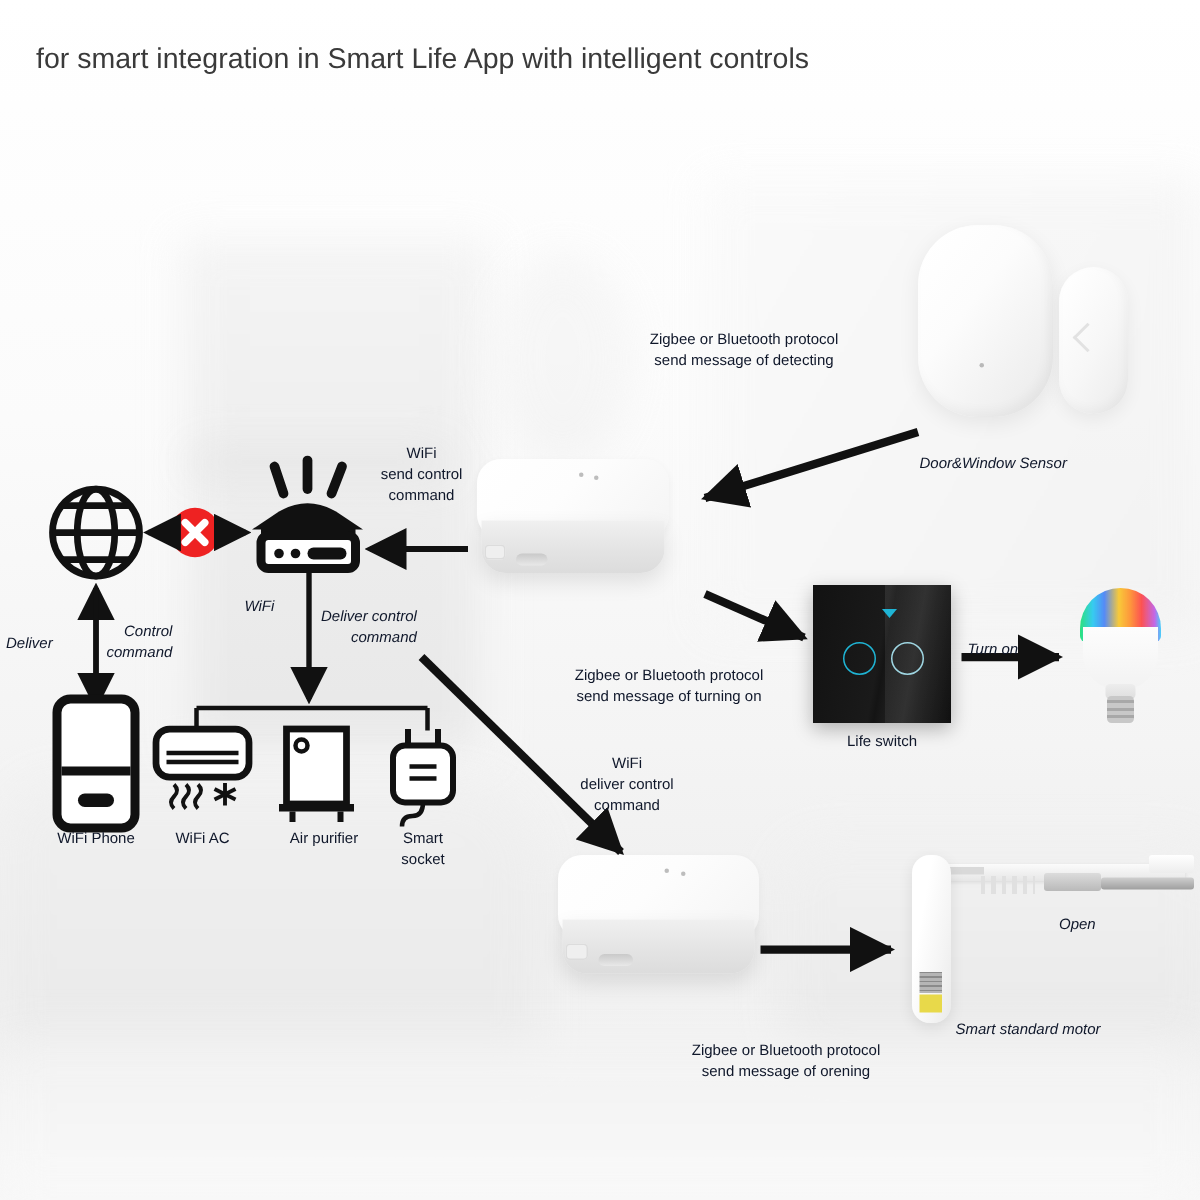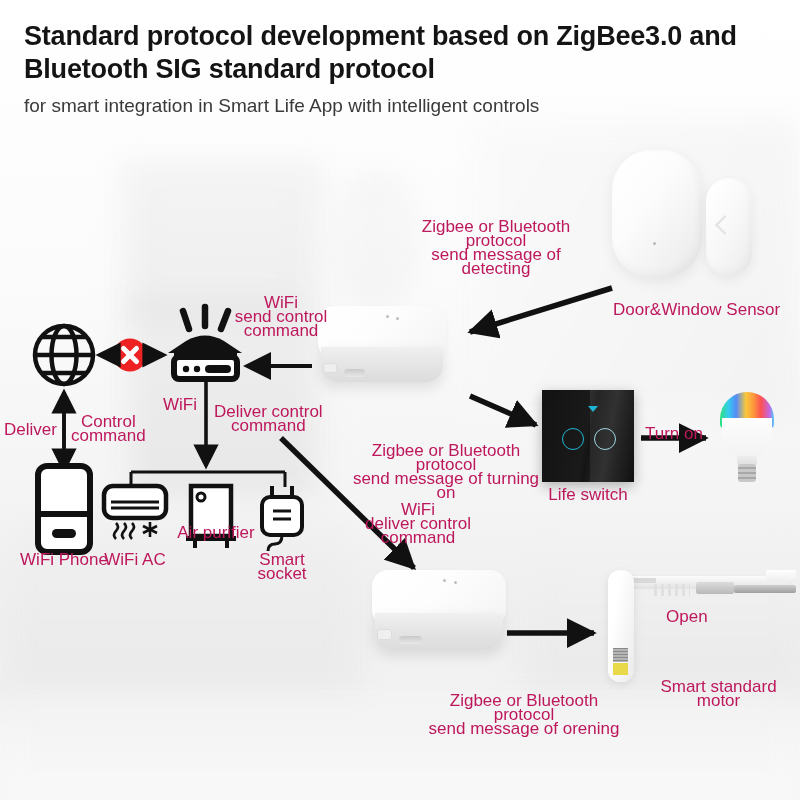--- a/index.html
+++ b/index.html
@@ -80,27 +80,27 @@
     margin: 8px 0 0 0;
     font-size: 19px;
     line-height: 24px;
     font-weight: normal;
     color: #3a3a3a;
   }
 
   
   .lbl {
     position: absolute;
-    font-size: 17px;
+    font-size: 10px;
     line-height: 14px;
-    color: #be185d;
+    color: #0f172a;
     white-space: pre-line;
   }
   .lbl.c  { text-align: center; }
-  .lbl.l  { text-align: center; }
+  .lbl.l  { text-align: right; font-style: italic; }
 
   
   svg.overlay {
     position: absolute;
     left: 0; top: 0;
     width: 800px; height: 800px;
     overflow: visible;
   }
 
   
@@ -276,21 +276,20 @@
     <div class="bg-blur bg-wall-r"></div>
     <div class="bg-blur bg-window"></div>
     <div class="bg-blur bg-window-bar"></div>
     <div class="bg-blur bg-lamp"></div>
     <div class="bg-blur bg-sofa"></div>
     <div class="bg-blur bg-table"></div>
     <div class="bg-blur bg-floor"></div>
   </div>
 
   <div class="headline">
-    <h1>Standard protocol development based on ZigBee3.0 and Bluetooth SIG standard protocol</h1>
     <h2>for smart integration in Smart Life App with intelligent controls</h2>
   </div>
 
   <div class="prod dws-main"></div>
   <div class="prod dws-sub">
     <div class="chev"></div>
   </div>
 
   <div class="hub hub-1">
     <div class="top">
@@ -464,27 +463,27 @@
 send message of detecting</div>
 
   <div class="lbl c" style="left:348px; top:444px; width:196px;">Zigbee or Bluetooth protocol
 send message of turning on</div>
 
   <div class="lbl c" style="left:424px; top:694px; width:200px;">Zigbee or Bluetooth protocol
 send message of orening</div>
 
   <div class="lbl l" style="left:645px; top:427px;">Turn on</div>
 
-  <div class="lbl l" style="left:666px; top:610px;">Open</div>
+  <div class="lbl l" style="left:706px; top:610px;">Open</div>
 
   <div class="lbl c" style="left:12px; top:553px; width:104px;">WiFi Phone</div>
 
   <div class="lbl c" style="left:101px; top:553px; width:68px;">WiFi AC</div>
 
-  <div class="lbl c" style="left:176px; top:526px; width:80px;">Air purifier</div>
+  <div class="lbl c" style="left:176px; top:553px; width:80px;">Air purifier</div>
 
   <div class="lbl c" style="left:254px; top:553px; width:56px;">Smart
 socket</div>
 
   <div class="lbl l" style="left:613px; top:303px;">Door&amp;Window Sensor</div>
 
   <div class="lbl c" style="left:532px; top:488px; width:112px;">Life switch</div>
 
 
   <div class="lbl l" style="left:637px; top:680px;">Smart standard motor</div>

